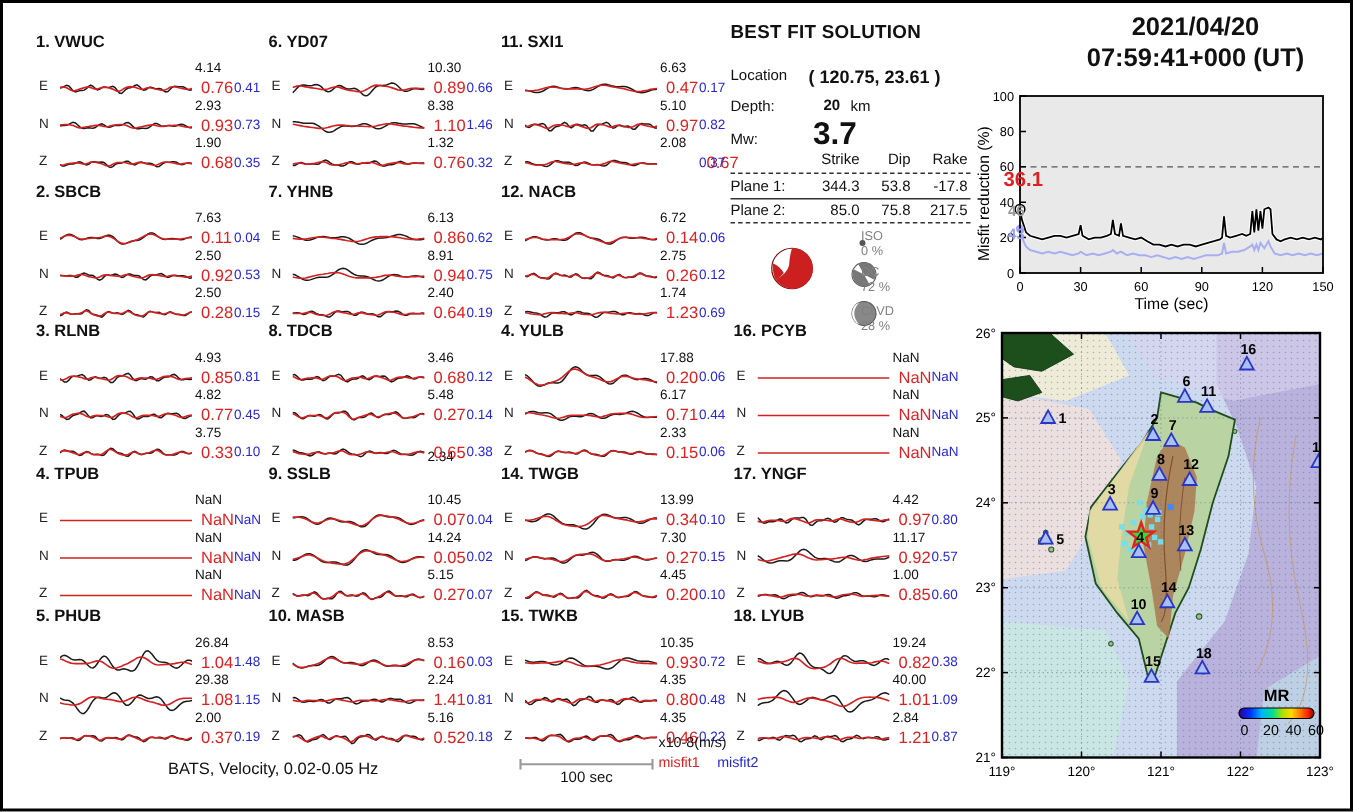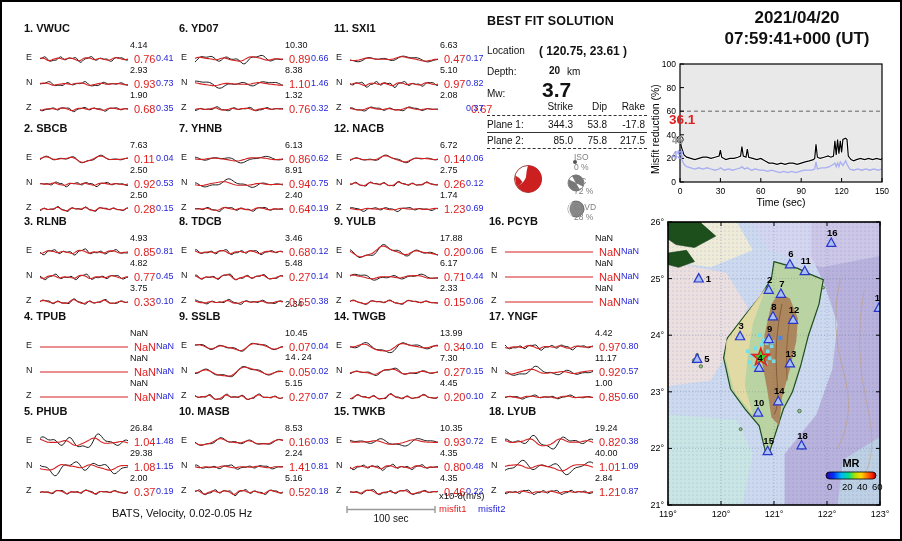--- a/index.html
+++ b/index.html
@@ -266,21 +266,21 @@
           <polyline points="0.0,10.7 1.5,10.7 2.9,10.7 4.4,10.8 5.9,11.1 7.3,11.5 8.8,12.0 10.3,12.7 11.7,13.5 13.2,14.1 14.7,14.6 16.1,14.7 17.6,14.6 19.1,14.1 20.5,13.5 22.0,12.9 23.5,12.3 24.9,12.0 26.4,11.9 27.9,12.1 29.3,12.4 30.8,12.8 32.3,13.2 33.7,13.5 35.2,13.8 36.7,14.1 38.1,14.4 39.6,14.9 41.1,15.4 42.5,15.9 44.0,16.3 45.5,16.5 46.9,16.3 48.4,15.7 49.9,14.8 51.3,13.7 52.8,12.4 54.3,11.3 55.7,10.5 57.2,9.9 58.7,9.6 60.1,9.6 61.6,9.8 63.1,10.0 64.5,10.3 66.0,10.6 67.5,10.9 68.9,11.4 70.4,11.9 71.9,12.6 73.3,13.3 74.8,14.0 76.3,14.6 77.7,14.9 79.2,15.0 80.7,14.8 82.1,14.5 83.6,14.0 85.1,13.5 86.5,13.1 88.0,12.9" fill="none" stroke="#d42020" stroke-width="1.1"></polyline>
         </svg>
         <div class="v-amp" style="top: 18px;">10.45</div>
         <div class="v-m1" style="top: 31px;">0.07</div>
         <div class="v-m2" style="top: 31px;">0.04</div>
         <div class="comp-label" style="top: 55px;">N</div>
         <svg width="88" height="26" viewBox="0 0 88 26" class="wave" style="top: 49px;">
           <polyline points="0.0,14.5 1.5,14.5 2.9,14.0 4.4,13.3 5.9,12.3 7.3,11.3 8.8,10.5 10.3,10.1 11.7,10.1 13.2,10.7 14.7,11.6 16.1,12.8 17.6,14.0 19.1,15.0 20.5,15.7 22.0,16.0 23.5,16.0 24.9,15.8 26.4,15.7 27.9,15.7 29.3,15.9 30.8,16.3 32.3,16.9 33.7,17.5 35.2,17.7 36.7,17.6 38.1,16.9 39.6,15.7 41.1,14.0 42.5,12.2 44.0,10.4 45.5,8.9 46.9,7.9 48.4,7.5 49.9,7.7 51.3,8.2 52.8,8.9 54.3,9.7 55.7,10.3 57.2,10.6 58.7,10.7 60.1,10.7 61.6,10.7 63.1,10.9 64.5,11.3 66.0,12.0 67.5,13.0 68.9,14.0 70.4,15.0 71.9,15.7 73.3,16.0 74.8,15.9 76.3,15.4 77.7,14.7 79.2,13.8 80.7,13.0 82.1,12.4 83.6,12.1 85.1,12.1 86.5,12.3 88.0,12.7" fill="none" stroke="#1a1a1a" stroke-width="1"></polyline>
           <polyline points="0.0,13.8 1.5,13.6 2.9,13.2 4.4,12.7 5.9,12.1 7.3,11.6 8.8,11.1 10.3,10.9 11.7,11.0 13.2,11.4 14.7,12.0 16.1,12.7 17.6,13.5 19.1,14.3 20.5,15.0 22.0,15.5 23.5,15.9 24.9,16.1 26.4,16.4 27.9,16.6 29.3,16.8 30.8,17.0 32.3,17.1 33.7,17.1 35.2,16.9 36.7,16.4 38.1,15.6 39.6,14.5 41.1,13.3 42.5,11.9 44.0,10.6 45.5,9.6 46.9,8.8 48.4,8.3 49.9,8.2 51.3,8.3 52.8,8.7 54.3,9.1 55.7,9.6 57.2,10.0 58.7,10.4 60.1,10.8 61.6,11.2 63.1,11.7 64.5,12.3 66.0,13.0 67.5,13.6 68.9,14.3 70.4,14.8 71.9,15.2 73.3,15.3 74.8,15.1 76.3,14.8 77.7,14.3 79.2,13.8 80.7,13.3 82.1,12.8 83.6,12.6 85.1,12.5 86.5,12.5 88.0,12.6" fill="none" stroke="#d42020" stroke-width="1.1"></polyline>
         </svg>
-        <div class="v-amp" style="top: 43px; font-family: Liberation Mono, monospace;">14.24</div>
+        <div class="v-amp" style="top: 43px;">14.24</div>
         <div class="v-m1" style="top: 56px;">0.05</div>
         <div class="v-m2" style="top: 56px;">0.02</div>
         <div class="comp-label" style="top: 80px;">Z</div>
         <svg width="88" height="26" viewBox="0 0 88 26" class="wave" style="top: 74px;">
           <polyline points="0.0,11.6 1.5,12.5 2.9,13.3 4.4,13.3 5.9,12.8 7.3,12.6 8.8,12.9 10.3,13.1 11.7,12.5 13.2,11.2 14.7,10.5 16.1,11.2 17.6,13.0 19.1,14.7 20.5,15.4 22.0,15.2 23.5,14.9 24.9,15.1 26.4,15.1 27.9,14.0 29.3,12.0 30.8,10.4 32.3,10.2 33.7,11.4 35.2,12.8 36.7,13.2 38.1,12.8 39.6,12.6 41.1,13.0 42.5,13.5 44.0,13.2 45.5,12.1 46.9,11.2 48.4,11.6 49.9,13.2 51.3,15.0 52.8,15.6 54.3,15.2 55.7,14.5 57.2,14.3 58.7,14.2 60.1,13.3 61.6,11.7 63.1,10.3 64.5,10.0 66.0,11.1 67.5,12.6 68.9,13.3 70.4,13.3 71.9,13.1 73.3,13.4 74.8,13.8 76.3,13.8 77.7,13.0 79.2,12.2 80.7,12.2 82.1,13.1 83.6,14.1 85.1,14.5 86.5,14.2 88.0,13.6" fill="none" stroke="#1a1a1a" stroke-width="1"></polyline>
           <polyline points="0.0,12.1 1.5,12.7 2.9,13.2 4.4,13.3 5.9,13.1 7.3,12.9 8.8,12.7 10.3,12.4 11.7,11.9 13.2,11.4 14.7,11.4 16.1,12.3 17.6,13.6 19.1,14.7 20.5,15.2 22.0,15.2 23.5,14.9 24.9,14.5 26.4,13.8 27.9,12.7 29.3,11.5 30.8,10.9 32.3,11.1 33.7,11.9 35.2,12.8 36.7,13.2 38.1,13.2 39.6,13.1 41.1,13.0 42.5,12.9 44.0,12.5 45.5,12.0 46.9,11.9 48.4,12.6 49.9,13.8 51.3,14.9 52.8,15.3 54.3,15.0 55.7,14.5 57.2,13.9 58.7,13.2 60.1,12.2 61.6,11.2 63.1,10.7 64.5,11.0 66.0,11.8 67.5,12.8 68.9,13.4 70.4,13.5 71.9,13.5 73.3,13.5 74.8,13.4 76.3,13.1 77.7,12.7 79.2,12.5 80.7,12.8 82.1,13.4 83.6,14.0 85.1,14.2 86.5,14.0 88.0,13.5" fill="none" stroke="#d42020" stroke-width="1.1"></polyline>
         </svg>
         <div class="v-amp" style="top: 68px;">5.15</div>
         <div class="v-m1" style="top: 81px;">0.27</div>
         <div class="v-m2" style="top: 81px;">0.07</div>
@@ -360,21 +360,21 @@
         <div class="comp-label" style="top: 80px;">Z</div>
         <svg width="88" height="26" viewBox="0 0 88 26" class="wave" style="top: 74px;">
           <polyline points="0.0,12.0 1.5,11.6 2.9,11.8 4.4,12.2 5.9,12.5 7.3,12.6 8.8,12.9 10.3,13.6 11.7,14.7 13.2,15.4 14.7,15.1 16.1,14.1 17.6,13.0 19.1,12.4 20.5,12.5 22.0,12.5 23.5,12.2 24.9,11.8 26.4,11.9 27.9,12.6 29.3,13.6 30.8,13.9 32.3,13.3 33.7,12.3 35.2,11.7 36.7,11.8 38.1,12.4 39.6,12.8 41.1,12.9 42.5,13.0 44.0,13.6 45.5,14.7 46.9,15.5 48.4,15.3 49.9,14.3 51.3,13.0 52.8,12.2 54.3,12.1 55.7,12.1 57.2,11.9 58.7,11.6 60.1,11.6 61.6,12.3 63.1,13.3 64.5,13.9 66.0,13.8 67.5,13.1 68.9,12.5 70.4,12.5 71.9,12.9 73.3,13.1 74.8,13.1 76.3,13.0 77.7,13.2 79.2,13.8 80.7,14.4 82.1,14.4 83.6,13.8 85.1,12.9 86.5,12.4 88.0,12.3" fill="none" stroke="#1a1a1a" stroke-width="1"></polyline>
           <polyline points="0.0,12.4 1.5,12.7 2.9,13.0 4.4,13.3 5.9,13.5 7.3,13.6 8.8,13.7 10.3,13.7 11.7,13.6 13.2,13.2 14.7,12.8 16.1,12.5 17.6,12.4 19.1,12.6 20.5,12.8 22.0,12.9 23.5,12.9 24.9,13.0 26.4,13.1 27.9,13.1 29.3,13.0 30.8,12.7 32.3,12.5 33.7,12.4 35.2,12.7 36.7,13.1 38.1,13.4 39.6,13.6 41.1,13.7 42.5,13.8 44.0,13.8 45.5,13.6 46.9,13.2 48.4,12.7 49.9,12.4 51.3,12.2 52.8,12.3 54.3,12.5 55.7,12.7 57.2,12.9 58.7,13.0 60.1,13.1 61.6,13.3 63.1,13.2 64.5,13.0 66.0,12.8 67.5,12.7 68.9,12.8 70.4,13.0 71.9,13.2 73.3,13.4 74.8,13.4 76.3,13.4 77.7,13.4 79.2,13.3 80.7,13.1 82.1,12.8 83.6,12.5 85.1,12.4 86.5,12.5 88.0,12.6" fill="none" stroke="#d42020" stroke-width="1.1"></polyline>
         </svg>
         <div class="v-amp" style="top: 68px;">1.74</div>
         <div class="v-m1" style="top: 81px;">1.23</div>
         <div class="v-m2" style="top: 81px;">0.69</div>
       </div>
       <div class="st-block" style="left: 328px; top: 213px;">
-        <div class="st-title">9.  YULB</div>
+        <div class="st-title">4.  YULB</div>
         <div class="comp-label" style="top: 30px;">E</div>
         <svg width="88" height="26" viewBox="0 0 88 26" class="wave" style="top: 24px;">
           <polyline points="0.0,10.7 1.5,11.5 2.9,12.8 4.4,14.4 5.9,16.1 7.3,17.4 8.8,18.3 10.3,18.5 11.7,18.1 13.2,17.5 14.7,16.7 16.1,16.2 17.6,16.0 19.1,16.1 20.5,16.3 22.0,16.3 23.5,15.9 24.9,14.9 26.4,13.2 27.9,11.1 29.3,9.0 30.8,7.1 32.3,5.9 33.7,5.5 35.2,6.0 36.7,7.1 38.1,8.5 39.6,9.8 41.1,10.8 42.5,11.3 44.0,11.4 45.5,11.3 46.9,11.2 48.4,11.5 49.9,12.2 51.3,13.4 52.8,14.7 54.3,16.0 55.7,16.8 57.2,17.0 58.7,16.5 60.1,15.3 61.6,13.9 63.1,12.6 64.5,11.5 66.0,11.1 67.5,11.2 68.9,11.8 70.4,12.6 71.9,13.4 73.3,13.9 74.8,14.1 76.3,13.9 77.7,13.6 79.2,13.3 80.7,13.3 82.1,13.6 83.6,14.2 85.1,14.9 86.5,15.7 88.0,16.2" fill="none" stroke="#1a1a1a" stroke-width="1"></polyline>
           <polyline points="0.0,12.3 1.5,13.1 2.9,14.0 4.4,15.1 5.9,16.1 7.3,16.9 8.8,17.5 10.3,17.7 11.7,17.6 13.2,17.3 14.7,16.8 16.1,16.4 17.6,16.0 19.1,15.5 20.5,15.0 22.0,14.4 23.5,13.5 24.9,12.4 26.4,11.1 27.9,9.8 29.3,8.5 30.8,7.6 32.3,7.1 33.7,7.1 35.2,7.5 36.7,8.2 38.1,9.1 39.6,10.0 41.1,10.8 42.5,11.5 44.0,12.0 45.5,12.4 46.9,12.8 48.4,13.3 49.9,13.9 51.3,14.6 52.8,15.1 54.3,15.5 55.7,15.6 57.2,15.4 58.7,14.9 60.1,14.1 61.6,13.3 63.1,12.6 64.5,12.0 66.0,11.8 67.5,11.9 68.9,12.2 70.4,12.6 71.9,13.0 73.3,13.4 74.8,13.6 76.3,13.8 77.7,13.9 79.2,14.1 80.7,14.3 82.1,14.6 83.6,14.9 85.1,15.2 86.5,15.5 88.0,15.5" fill="none" stroke="#d42020" stroke-width="1.1"></polyline>
         </svg>
         <div class="v-amp" style="top: 18px;">17.88</div>
         <div class="v-m1" style="top: 31px;">0.20</div>
         <div class="v-m2" style="top: 31px;">0.06</div>
         <div class="comp-label" style="top: 55px;">N</div>
         <svg width="88" height="26" viewBox="0 0 88 26" class="wave" style="top: 49px;">

